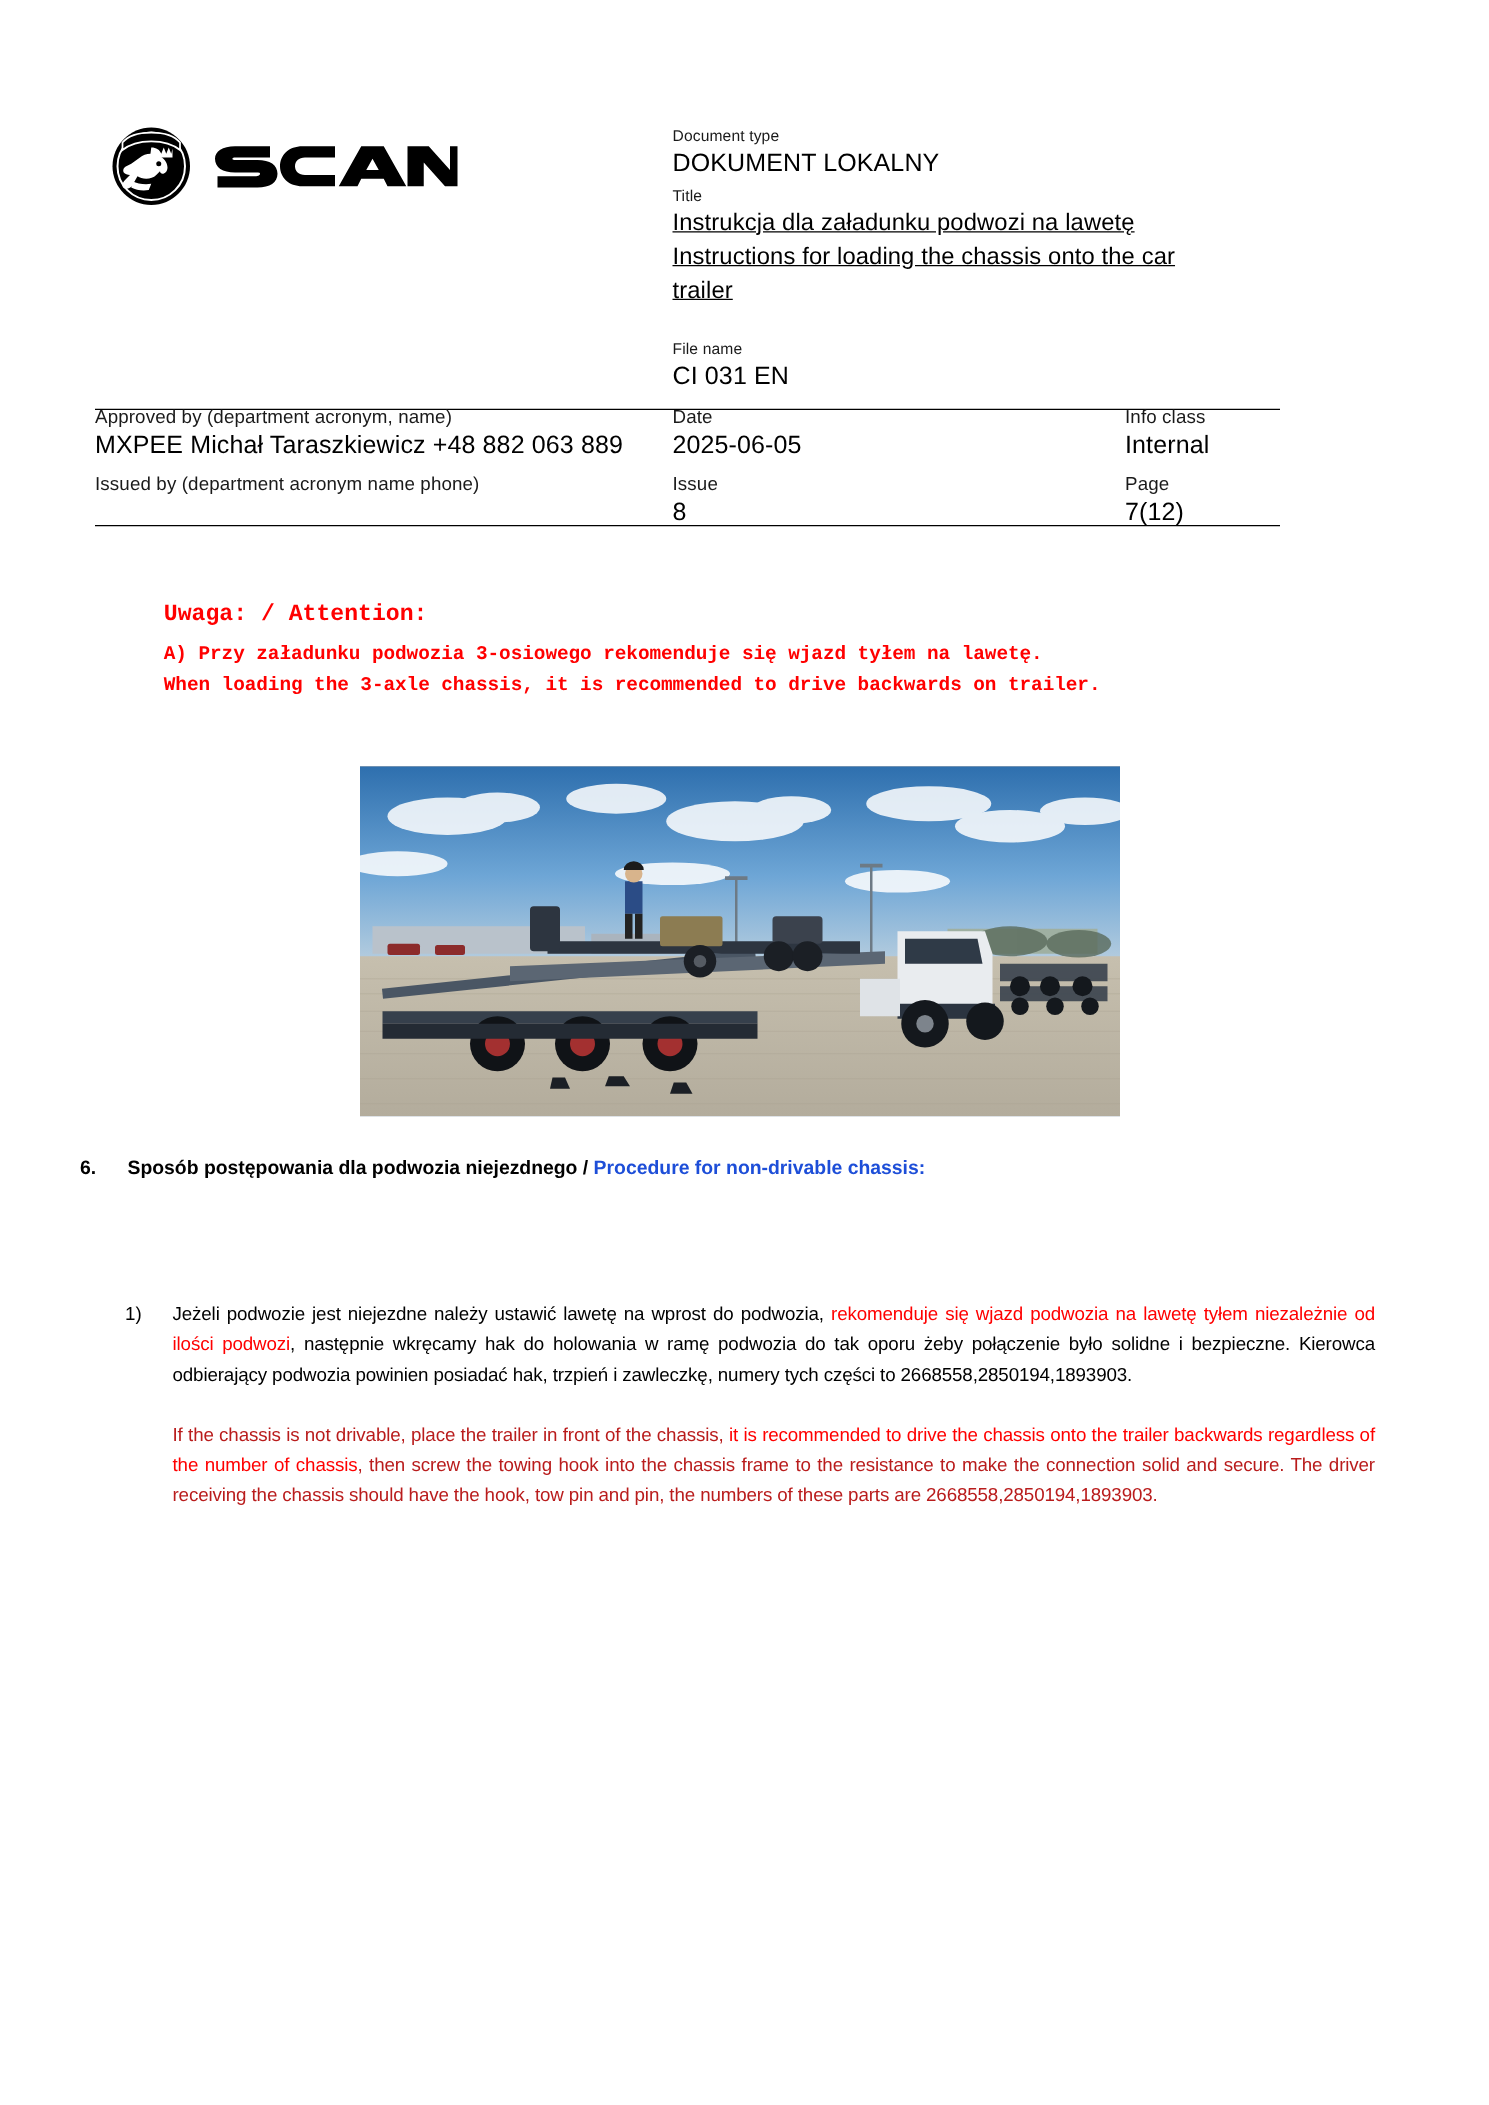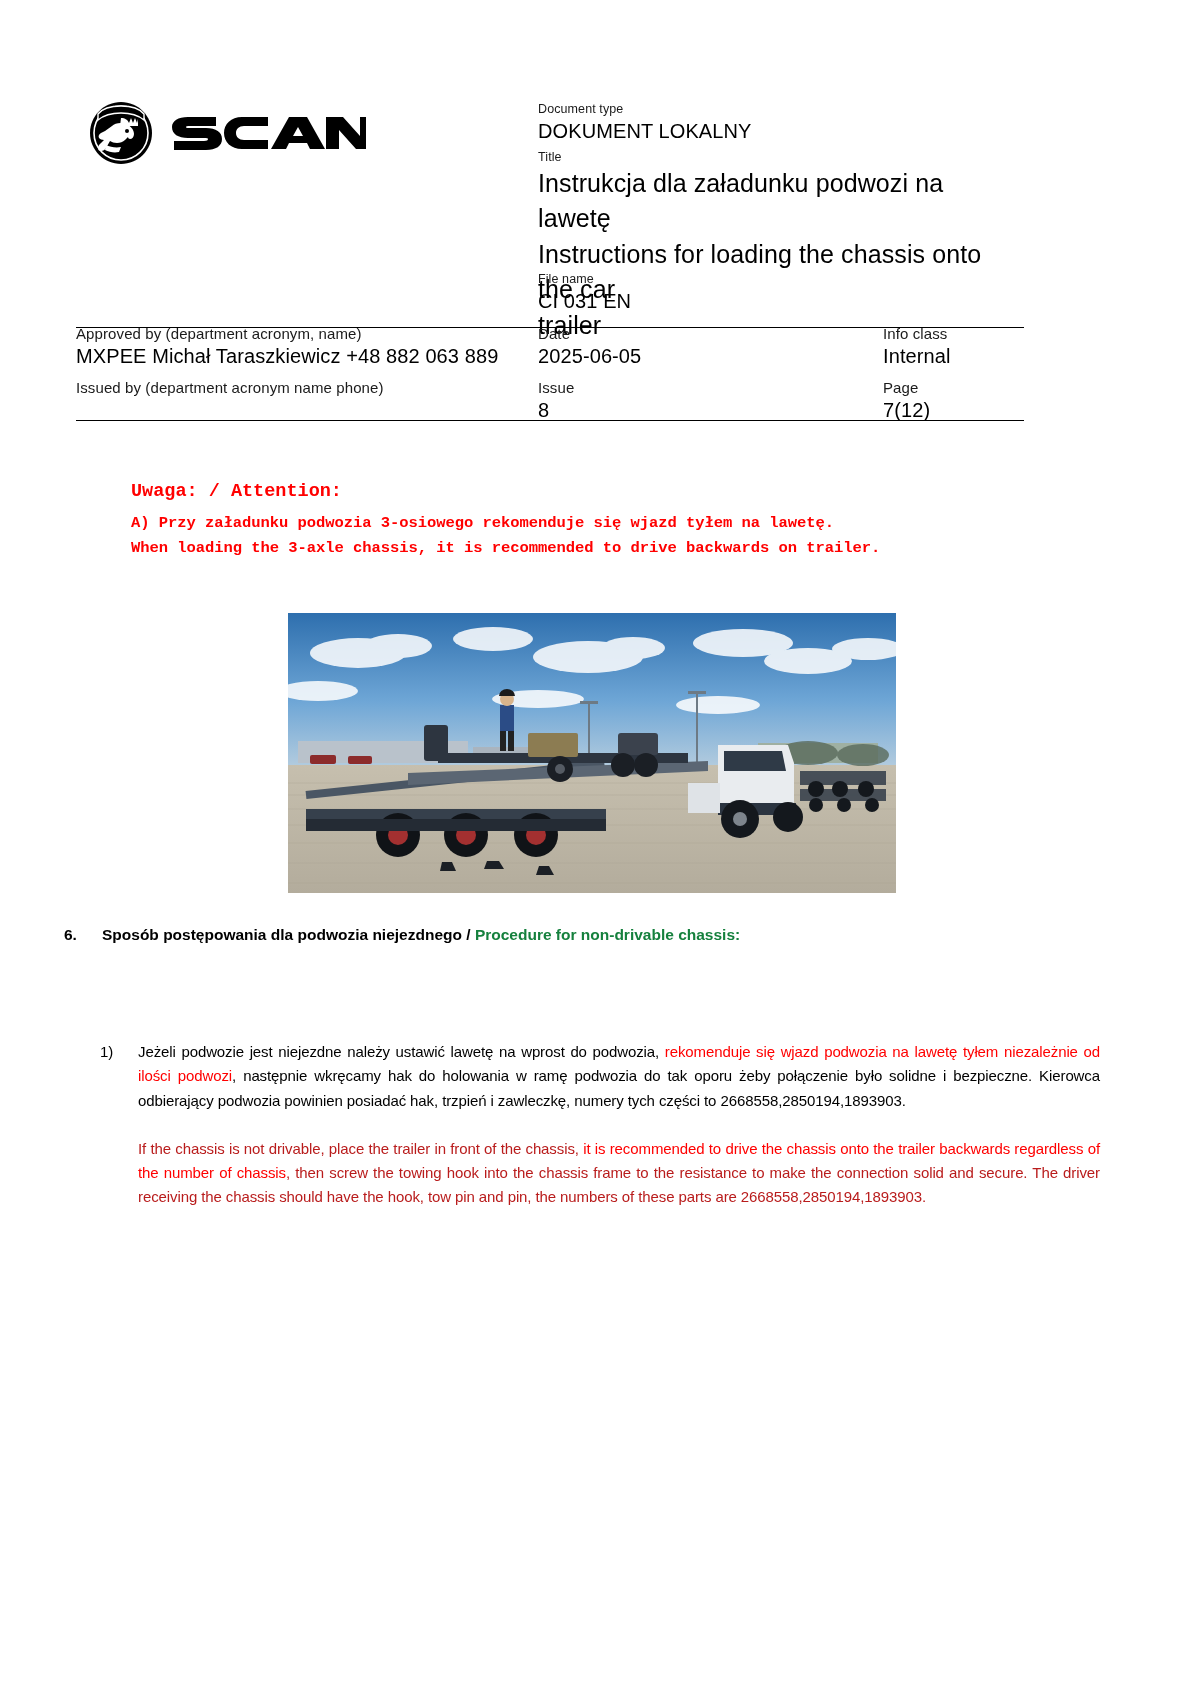--- a/index.html
+++ b/index.html
@@ -64,22 +64,23 @@
     letter-spacing: 0.1px;
   }
   .val {
     font-size: 20px;
     line-height: 1.32;
     color: #000;
     font-weight: 400;
     letter-spacing: 0.1px;
   }
   .titleblock .val.title-line {
-    font-size: 25px;
+    font-size: 19px;
     line-height: 1.42;
+    text-decoration: underline;
   }
   .sp6 { height: 6px; }
 
   .filename-block {
     position: absolute;
     left: 462px;
     top: 180px;
     width: 330px;
   }
 
@@ -93,21 +94,21 @@
   .meta-row {
     position: relative;
     height: 44px;
   }
   .meta-cell {
     position: absolute;
     top: 0;
   }
   .c1 { left: 0px; width: 455px; }
   .c2 { left: 462px; width: 350px; }
-  .c3 { left: 807px; width: 210px; }
+  .c3 { left: 824px; width: 210px; }
 
   .meta .lbl { font-size: 15px; }
   .meta .val { font-size: 20px; line-height: 1.22; }
 
   .hrule {
     position: absolute;
     left: 76px;
     width: 948px;
     height: 1px;
     background: #000;
@@ -153,21 +154,21 @@
     position: absolute;
     left: 64px;
     top: 924px;
     width: 1040px;
     font-size: 15.5px;
     font-weight: bold;
     line-height: 1.4;
   }
   .section6 .num { display:inline-block; width: 38px; }
   .sec-pl { color: #000000; }
-  .sec-en { color: #15803d; }
+  .sec-en { color: #1d4ed8; }
 
   
   .para-wrap {
     position: absolute;
     left: 100px;
     top: 970px;
     width: 1000px;
   }
   .li-row {
     position: relative;

